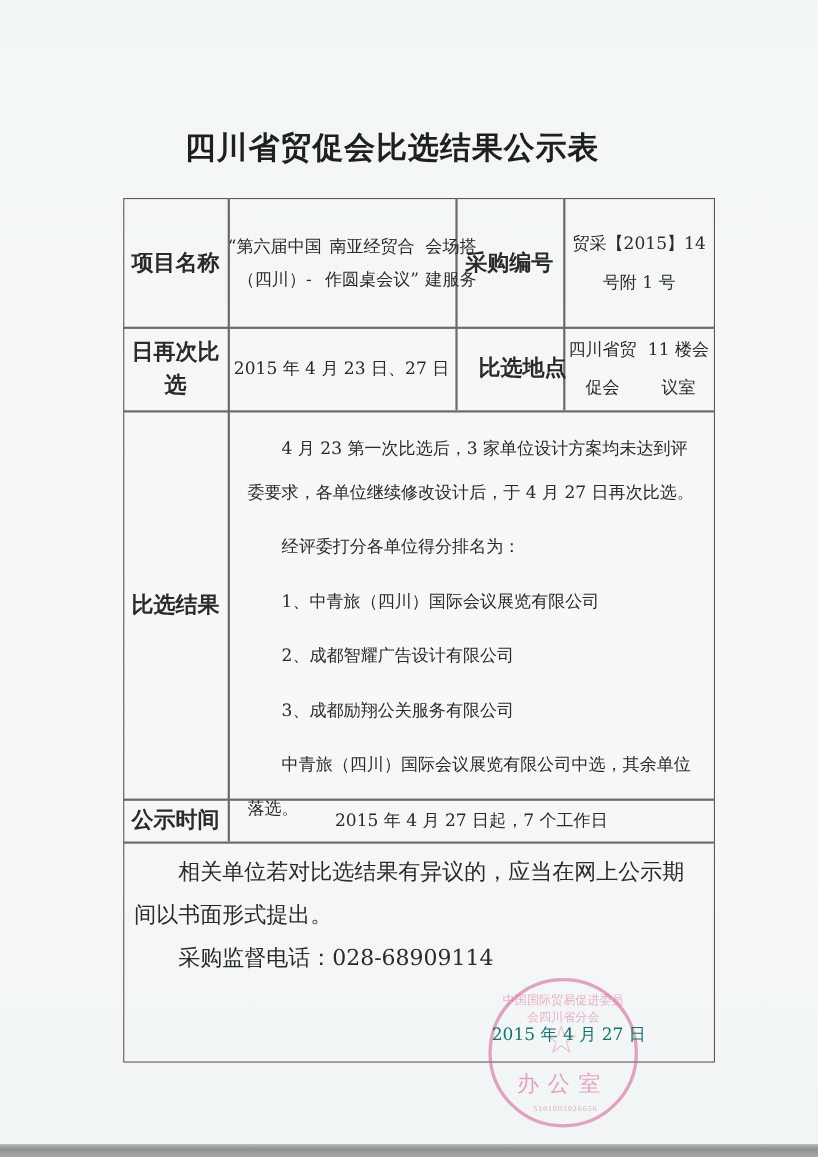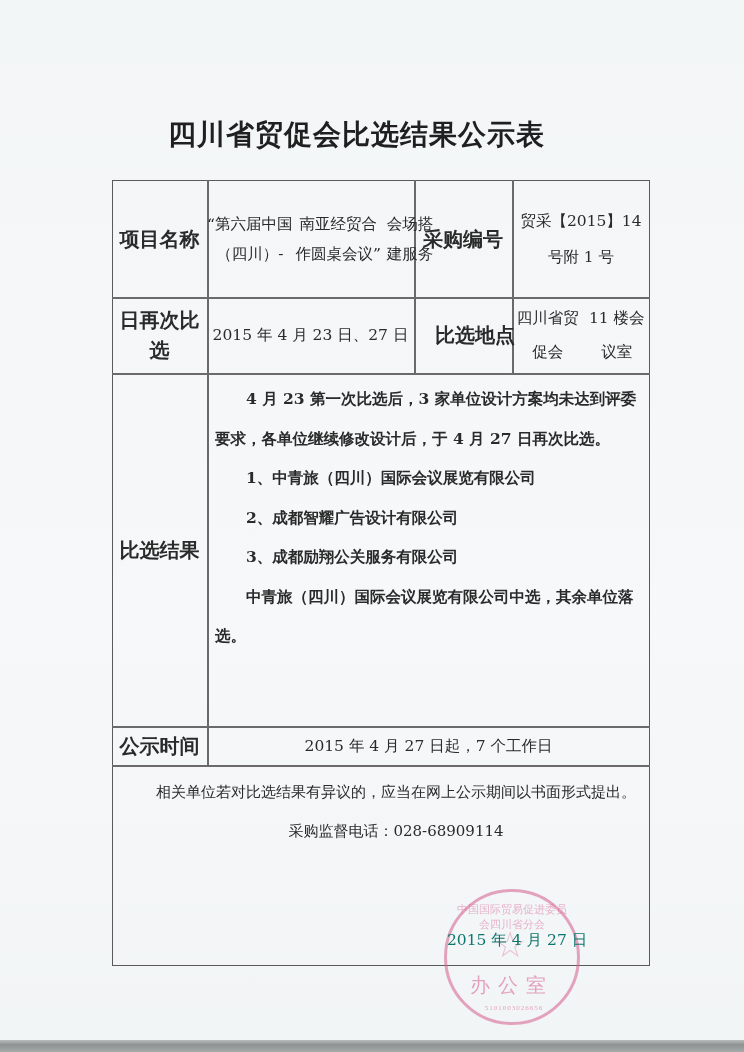--- a/index.html
+++ b/index.html
@@ -31,25 +31,25 @@
     position:absolute; display:flex; align-items:center; justify-content:center;
     text-align:center; font-size:15.5px; line-height:30px; box-sizing:border-box;
   }
   .label {
     font-family:Liberation Sans, sans-serif; font-weight:bold; font-size:20px;
   }
   .result-body {
     position:absolute; left:207px; top:373px; width:443px; height:353px;
     padding:6px 8px 0 8px; box-sizing:border-box; font-size:15.5px; line-height:39.5px;
   }
-  .result-body p { margin:0;font-weight:bold; }
+  .result-body p { margin:10px; }
   .indent { text-indent:2em; }
   .note-body {
     position:absolute; left:112px; top:765px; width:538px; height:201px;
-    padding:8px 10px 16px 10px; box-sizing:border-box; font-size:15px; line-height:39px;text-align:center;
+    padding:8px 10px 16px 10px; box-sizing:border-box; font-size:20px; line-height:39px;
   }
   .note-body p { margin:0; }
   .sign-date {
     position:absolute; left:447px; top:930px; font-size:15.5px; color:#0f766e; z-index:3;
   }
   .stamp {
     position:absolute; left:444px; top:889px; width:136px; height:136px;
     border-radius:50%; border:3px solid rgba(214,92,140,0.55); box-sizing:border-box; z-index:2;
   }
   .stamp-inner-text {
@@ -103,20 +103,21 @@
 <div class="cell" style="left:207px;top:297px;width:207px;height:76px;">2015 年 4 月 23 日、27 日</div>
 <div class="cell label" style="left:414px;top:297px;width:98px;height:76px;margin-left:12px;">比选地点</div>
 <div class="cell" style="left:512px;top:297px;width:138px;height:76px;line-height:34px;">
   <div>四川省贸促会</div>
   <div>11 楼会议室</div>
 </div>
 
 <div class="cell label" style="left:112px;top:373px;width:95px;height:353px;">比选结果</div>
 <div class="result-body">
   <p class="indent">4 月 23 第一次比选后，3 家单位设计方案均未达到评委要求，各单位继续修改设计后，于 4 月 27 日再次比选。</p>
+  <p class="indent">经评委打分各单位得分排名为：</p>
   <p class="indent">1、中青旅（四川）国际会议展览有限公司</p>
   <p class="indent">2、成都智耀广告设计有限公司</p>
   <p class="indent">3、成都励翔公关服务有限公司</p>
   <p class="indent">中青旅（四川）国际会议展览有限公司中选，其余单位落选。</p>
 </div>
 
 <div class="cell label" style="left:112px;top:726px;width:95px;height:39px;">公示时间</div>
 <div class="cell" style="left:207px;top:726px;width:443px;height:39px;">2015 年 4 月 27 日起，7 个工作日</div>
 
 <div class="note-body">

